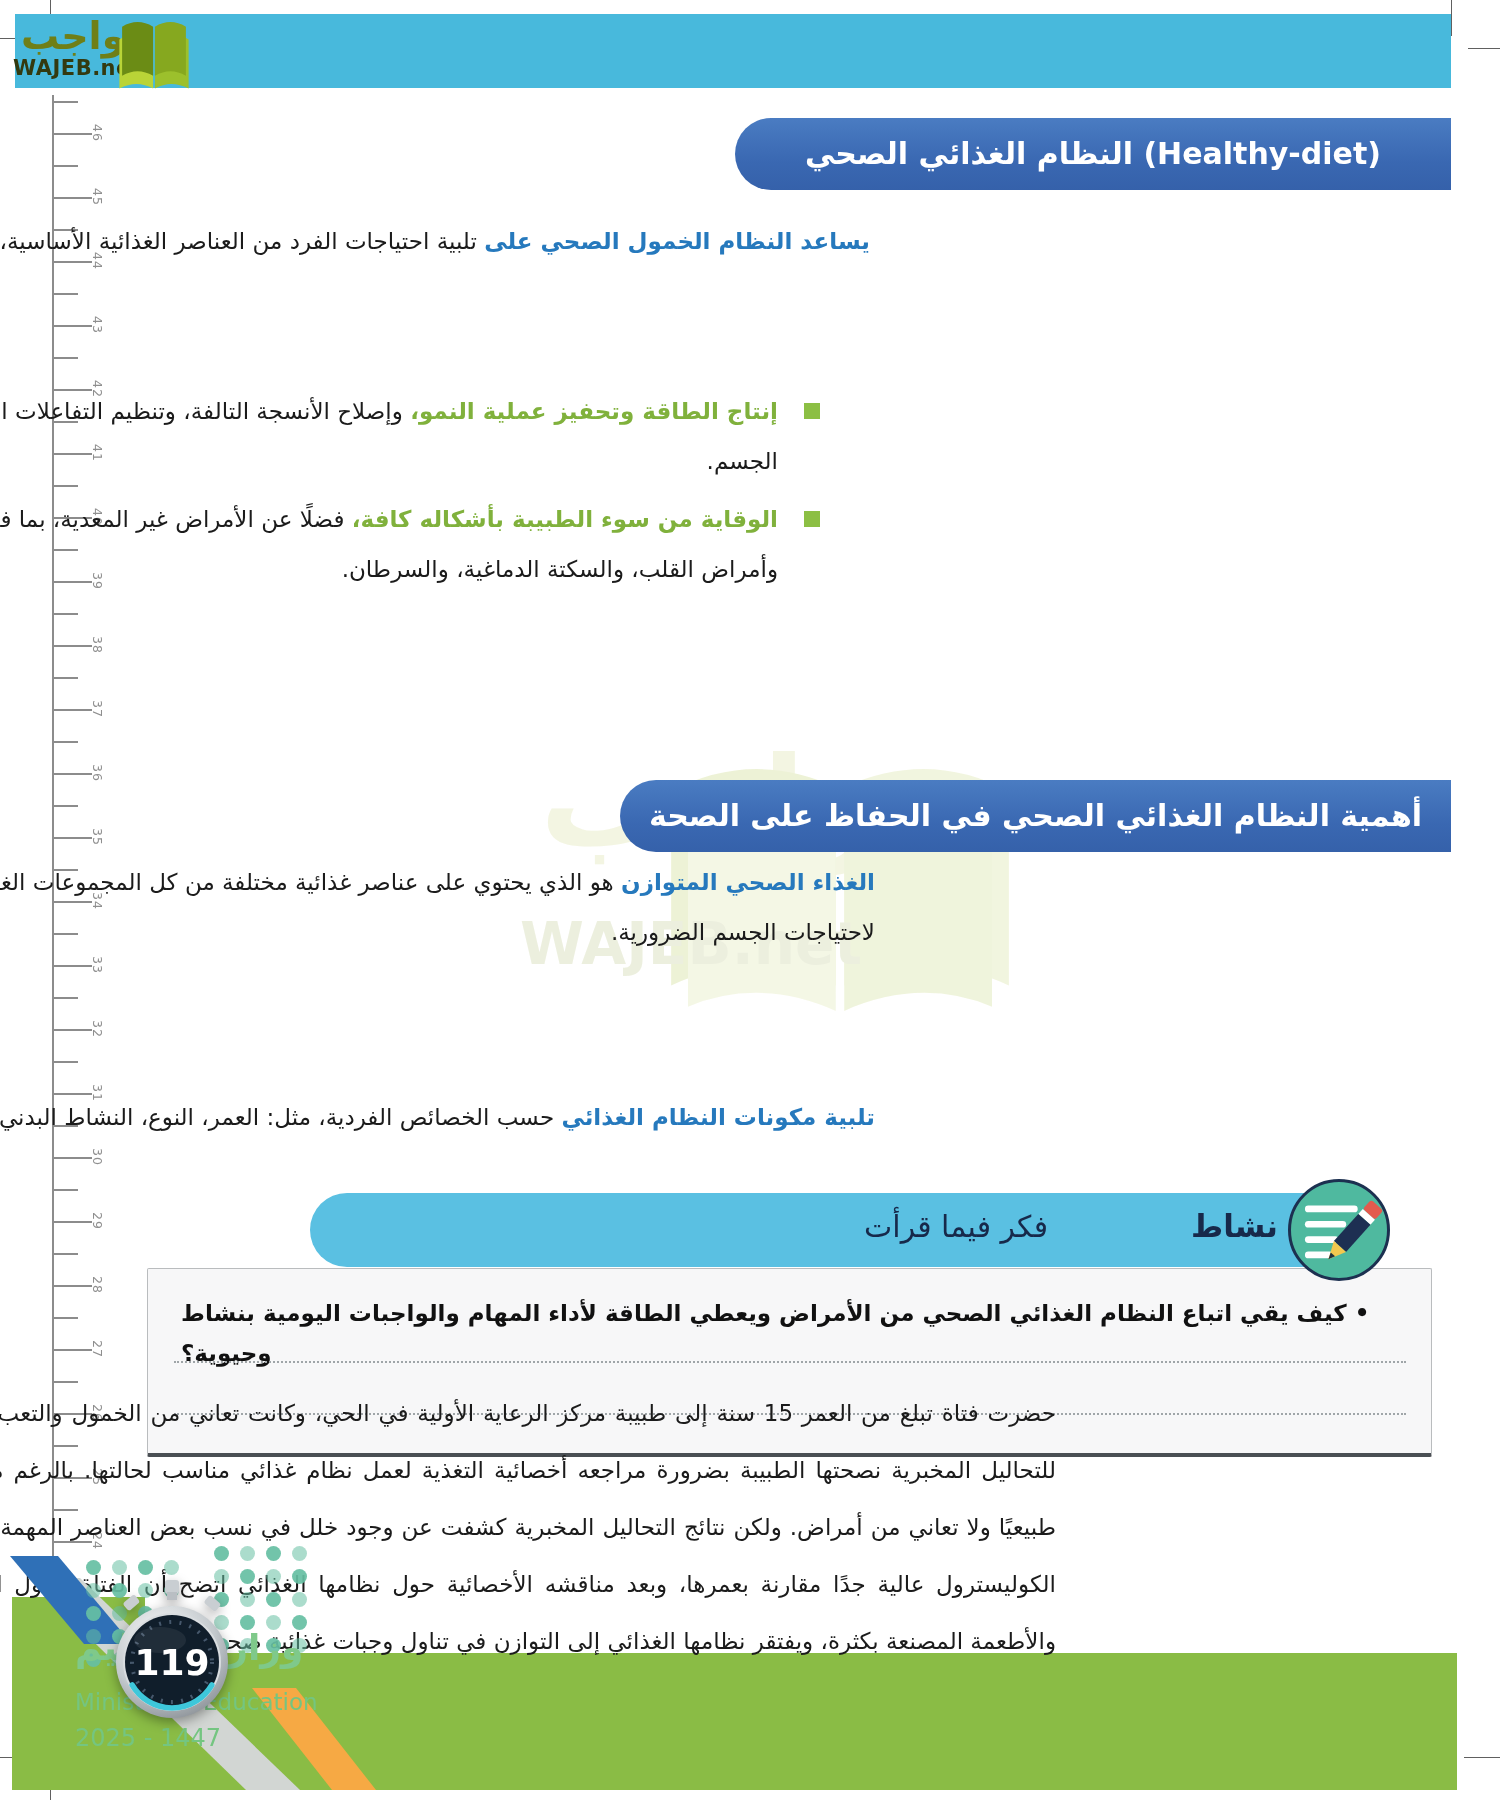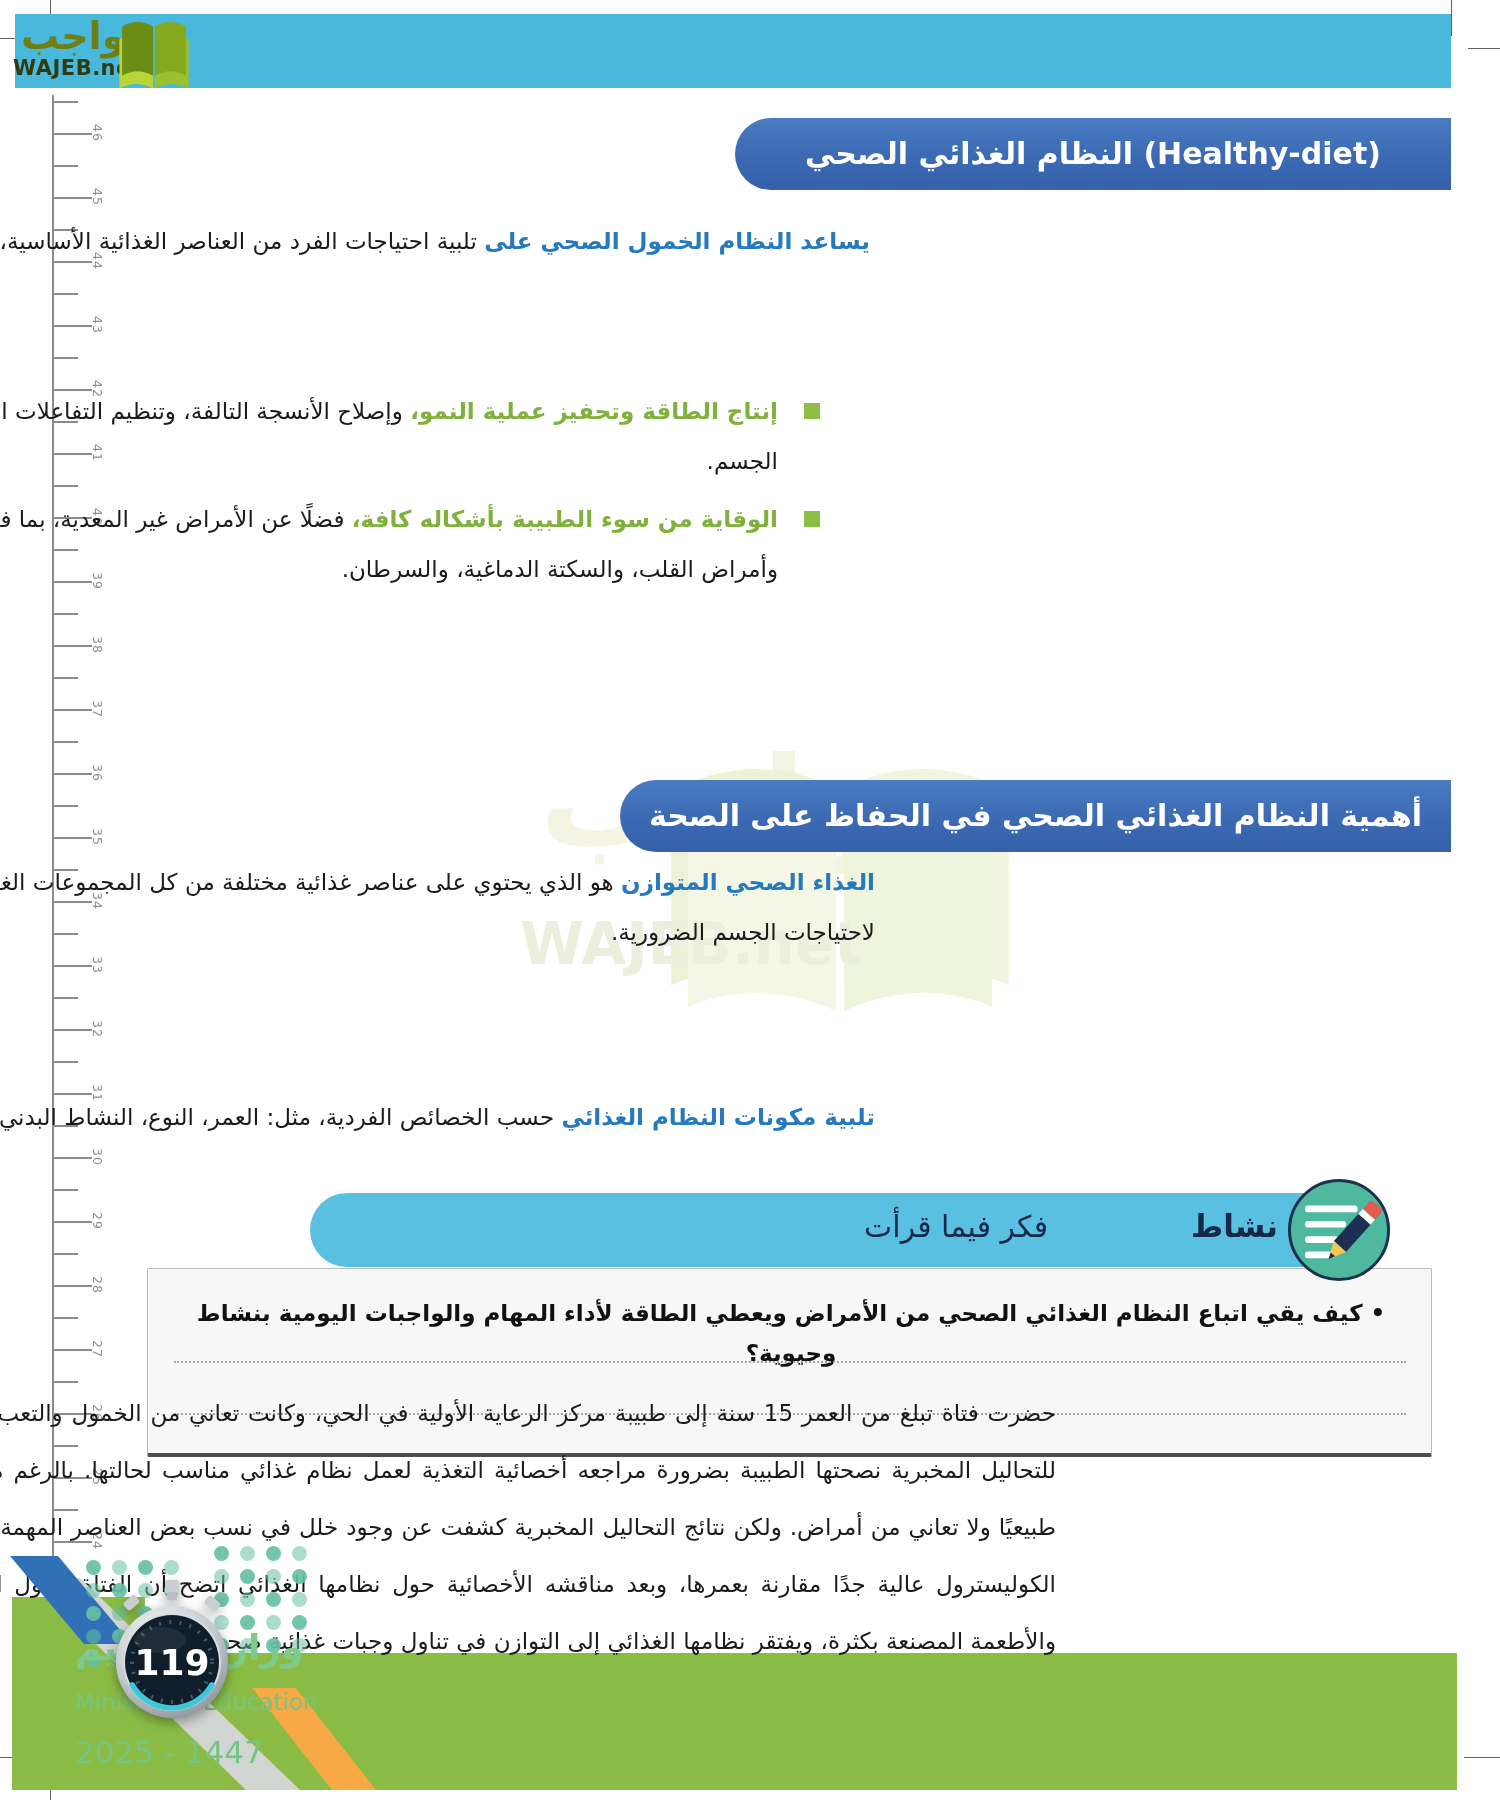--- a/index.html
+++ b/index.html
@@ -58,33 +58,33 @@
   .act-badge{position:absolute;left:1068px;top:1186px;width:148px;height:88px;background:#14284a;border-radius:22px;
              color:#fff;font-size:33px;font-weight:bold;text-align:center;line-height:88px;z-index:3;}
   .act-title{position:absolute;right:452px;top:1209px;font-size:30px;font-weight:normal;color:#17294a;z-index:3;}
   .act-icon{position:absolute;left:1288px;top:1179px;width:102px;height:102px;border-radius:50%;
             background:#4fb99f;border:3px solid #1c3050;box-sizing:border-box;z-index:4;}
 
   
   .qbox{position:absolute;left:147px;top:1268px;width:1285px;height:189px;background:#f7f7f8;
         border:1.5px solid #b9bcbe;border-bottom:4px solid #4a4f54;border-radius:2px;box-sizing:border-box;}
   .question{position:absolute;right:30px;top:24px;width:1220px;direction:rtl;font-size:23px;font-weight:600;
-            color:#111;text-align:center;line-height:40px;}
+            color:#111;text-align:left;line-height:40px;}
   .dotline{position:absolute;left:26px;width:1232px;height:0;border-top:2.5px dotted #9fa5a8;}
 
   
   .green-band{position:absolute;left:12px;top:1653px;width:1445px;height:137px;background:#8abc45;z-index:1;}
   .green-block{position:absolute;left:12px;top:1597px;width:133px;height:60px;background:#8abc45;z-index:1;}
   .footer-svg{position:absolute;left:0;top:1540px;z-index:2;}
   #dots{position:absolute;inset:0;pointer-events:none;z-index:3;}
   .dot{position:absolute;width:15px;height:15px;border-radius:50%;}
   .ministry{position:absolute;left:75px;top:1628px;z-index:3;color:#7fc98a;}
   .ministry .m-ar{font-size:36px;font-weight:bold;line-height:40px;}
   .ministry .m-en{font-size:23px;line-height:40px;color:#74c581;margin-top:14px;}
-  .ministry .m-yr{font-size:31px;color:#74c581;margin-top:12px;}
+  .ministry .m-yr{font-size:24px;color:#74c581;margin-top:2px;}
   .watch{position:absolute;left:106px;top:1576px;z-index:6;filter:drop-shadow(0 4px 6px rgba(0,0,0,.35));}
 </style>
 </head>
 <body>
 
 <div class="page">
 
   <div class="crop" style="left:50px;top:0;width:1px;height:14px;"></div>
   <div class="crop" style="left:0;top:38px;width:28px;height:1px;"></div>
   <div class="crop" style="left:1451px;top:0;width:1px;height:36px;"></div>

